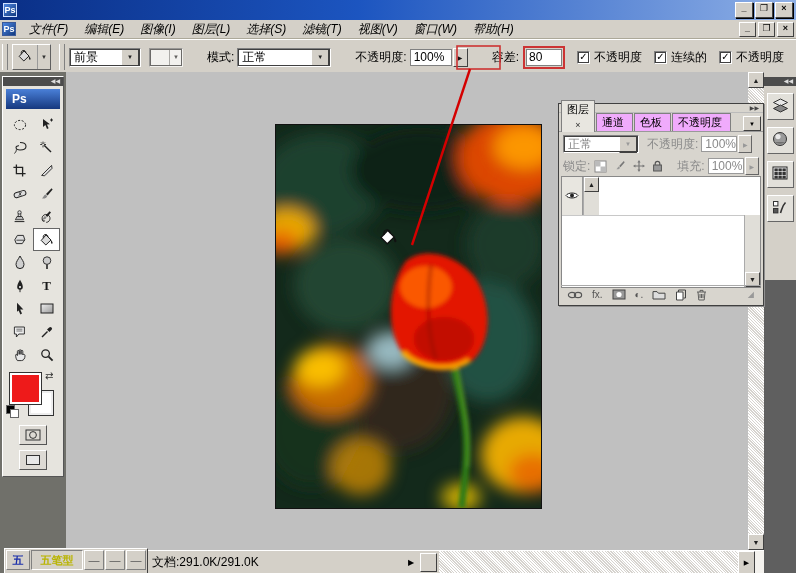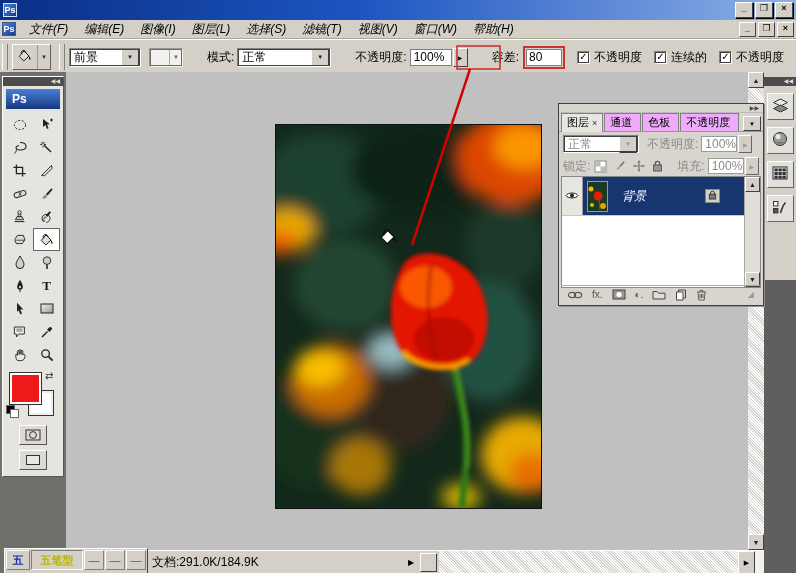--- a/index.html
+++ b/index.html
@@ -89,21 +89,21 @@
   .ime-logo{width:22px;color:#1a2eaa;font-weight:bold;}
   .ime-name{width:50px;color:#b9b400;font-weight:bold;border-color:#808080 #fff #fff #808080!important;}
   .ime-sm{width:18px;color:#555;font-size:9px;}
   
   .layers-panel{position:absolute;left:558px;top:31px;width:206px;height:203px;background:#D8D5CE;
     border:1px solid #404040;box-shadow:1px 1px 0 #909090;z-index:20;box-sizing:border-box;}
   .lp-grip{height:8px;font-size:6px;line-height:8px;text-align:right;color:#444;padding-right:4px;border-bottom:1px solid #bbb;}
   .lp-tabs{height:18px;display:flex;align-items:flex-end;padding:0 2px;border-bottom:1px solid #999;}
   .tab{border:1px solid #808080;border-bottom:none;background:#f0abfc;padding:1px 5px;margin-right:1px;
     font-size:11px;white-space:nowrap;display:flex;align-items:center;gap:3px;}
-  .tab.active{background:#E8E6E0;position:relative;top:1px;padding-bottom:2px;}
+  .tab.active{background:#E8E6E0;position:relative;top:1px;padding-bottom:2px;flex-direction:column;}
   .tab .x{font-size:9px;color:#333;}
   .lp-fly{margin-left:auto;width:16px;height:13px;background:#D4D0C8;border:1px solid;border-color:#fff #404040 #404040 #fff;
     font-size:6px;display:flex;align-items:center;justify-content:center;}
   .lp-row{display:flex;align-items:center;padding:3px 4px 1px;}
   .lp-label{color:#8a8a8a;white-space:nowrap;margin-right:3px;}
   .lp-combo{width:76px;height:18px;}
   .lp-combo .val,.lp-num{color:#8a8a8a;}
   .lp-num{background:#fff;border:1px solid #9a9a9a;height:16px;width:36px;box-sizing:border-box;display:flex;align-items:center;padding:0 3px;}
   .lp-spin{width:12px;height:16px;background:#D4D0C8;border:1px solid;border-color:#fff #666 #666 #fff;
     font-size:6px;color:#999;display:flex;align-items:center;justify-content:center;margin-left:1px;}
@@ -505,21 +505,21 @@
     </div>
 
     <div class="vscroll">
       <div class="sbtn" style="top:0">▲</div>
       <div class="trk hatch"></div>
       <div class="sbtn" style="bottom:0">▼</div>
     </div>
 
     <div class="bottombar">
       <div class="statuszone">
-        <span>文档:291.0K/184.9K</span>
+        <span>文档:291.0K/291.0K</span>
       </div>
       <div class="flyout-s">▶</div>
       <div class="blankbtn"></div>
       <div class="htrk hatch"></div>
       <div class="hbtn">▶</div>
       <div class="wsliver"></div>
     </div>
     <div class="corner"></div>
 
     <div class="ime">
@@ -603,39 +603,20 @@
         <div class="lp-spin">▶</div>
       </div>
       <div class="lp-list">
         <div class="layer-row">
           <div class="eye-cell">
               <span><svg width="14" height="9" viewBox="0 0 14 9">
                   <path d="M1 4.5 C3 1.2 11 1.2 13 4.5 C11 7.8 3 7.8 1 4.5 Z" fill="#fff" stroke="#222"></path>
                   <circle cx="7" cy="4.5" r="2" fill="#222"></circle>
                 </svg></span>
             </div>
-          <div class="layer-body">
-            <div class="thumb">
-              <svg width="19" height="29" viewBox="0 0 19 29">
-                  <rect width="19" height="29" fill="#1b3a26"></rect>
-                  <circle cx="10" cy="14" r="4.5" fill="#e02000"></circle>
-                  <circle cx="3" cy="7" r="2.5" fill="#ffb000"></circle>
-                  <circle cx="15" cy="24" r="3" fill="#e8a000"></circle>
-                  <circle cx="4" cy="23" r="2" fill="#d8c000"></circle>
-                  <path d="M11 17 L12 28" stroke="#3a7a18"></path>
-                </svg>
-            </div>
-            <span class="layer-name">背景</span>
-            <span class="lock-badge">
-                <span><svg width="9" height="10" viewBox="0 0 11 12">
-                    <rect x="1.6" y="5" width="7.8" height="6" fill="#777" stroke="#333"></rect>
-                    <path d="M3.2 5 V3.6 a2.3 2.3 0 0 1 4.6 0 V5" fill="none" stroke="#333" stroke-width="1.2"></path>
-                  </svg></span>
-              </span>
-          </div>
           <div class="lscol">
             <div class="sbtn" style="top:0">▲</div>
           </div>
         </div>
         <div class="lscol" style="position:absolute;right:0;top:38px;bottom:0">
           <div class="sbtn" style="bottom:0">▼</div>
         </div>
       </div>
       <div class="lp-bottom">
         <span class="lpb-i">

